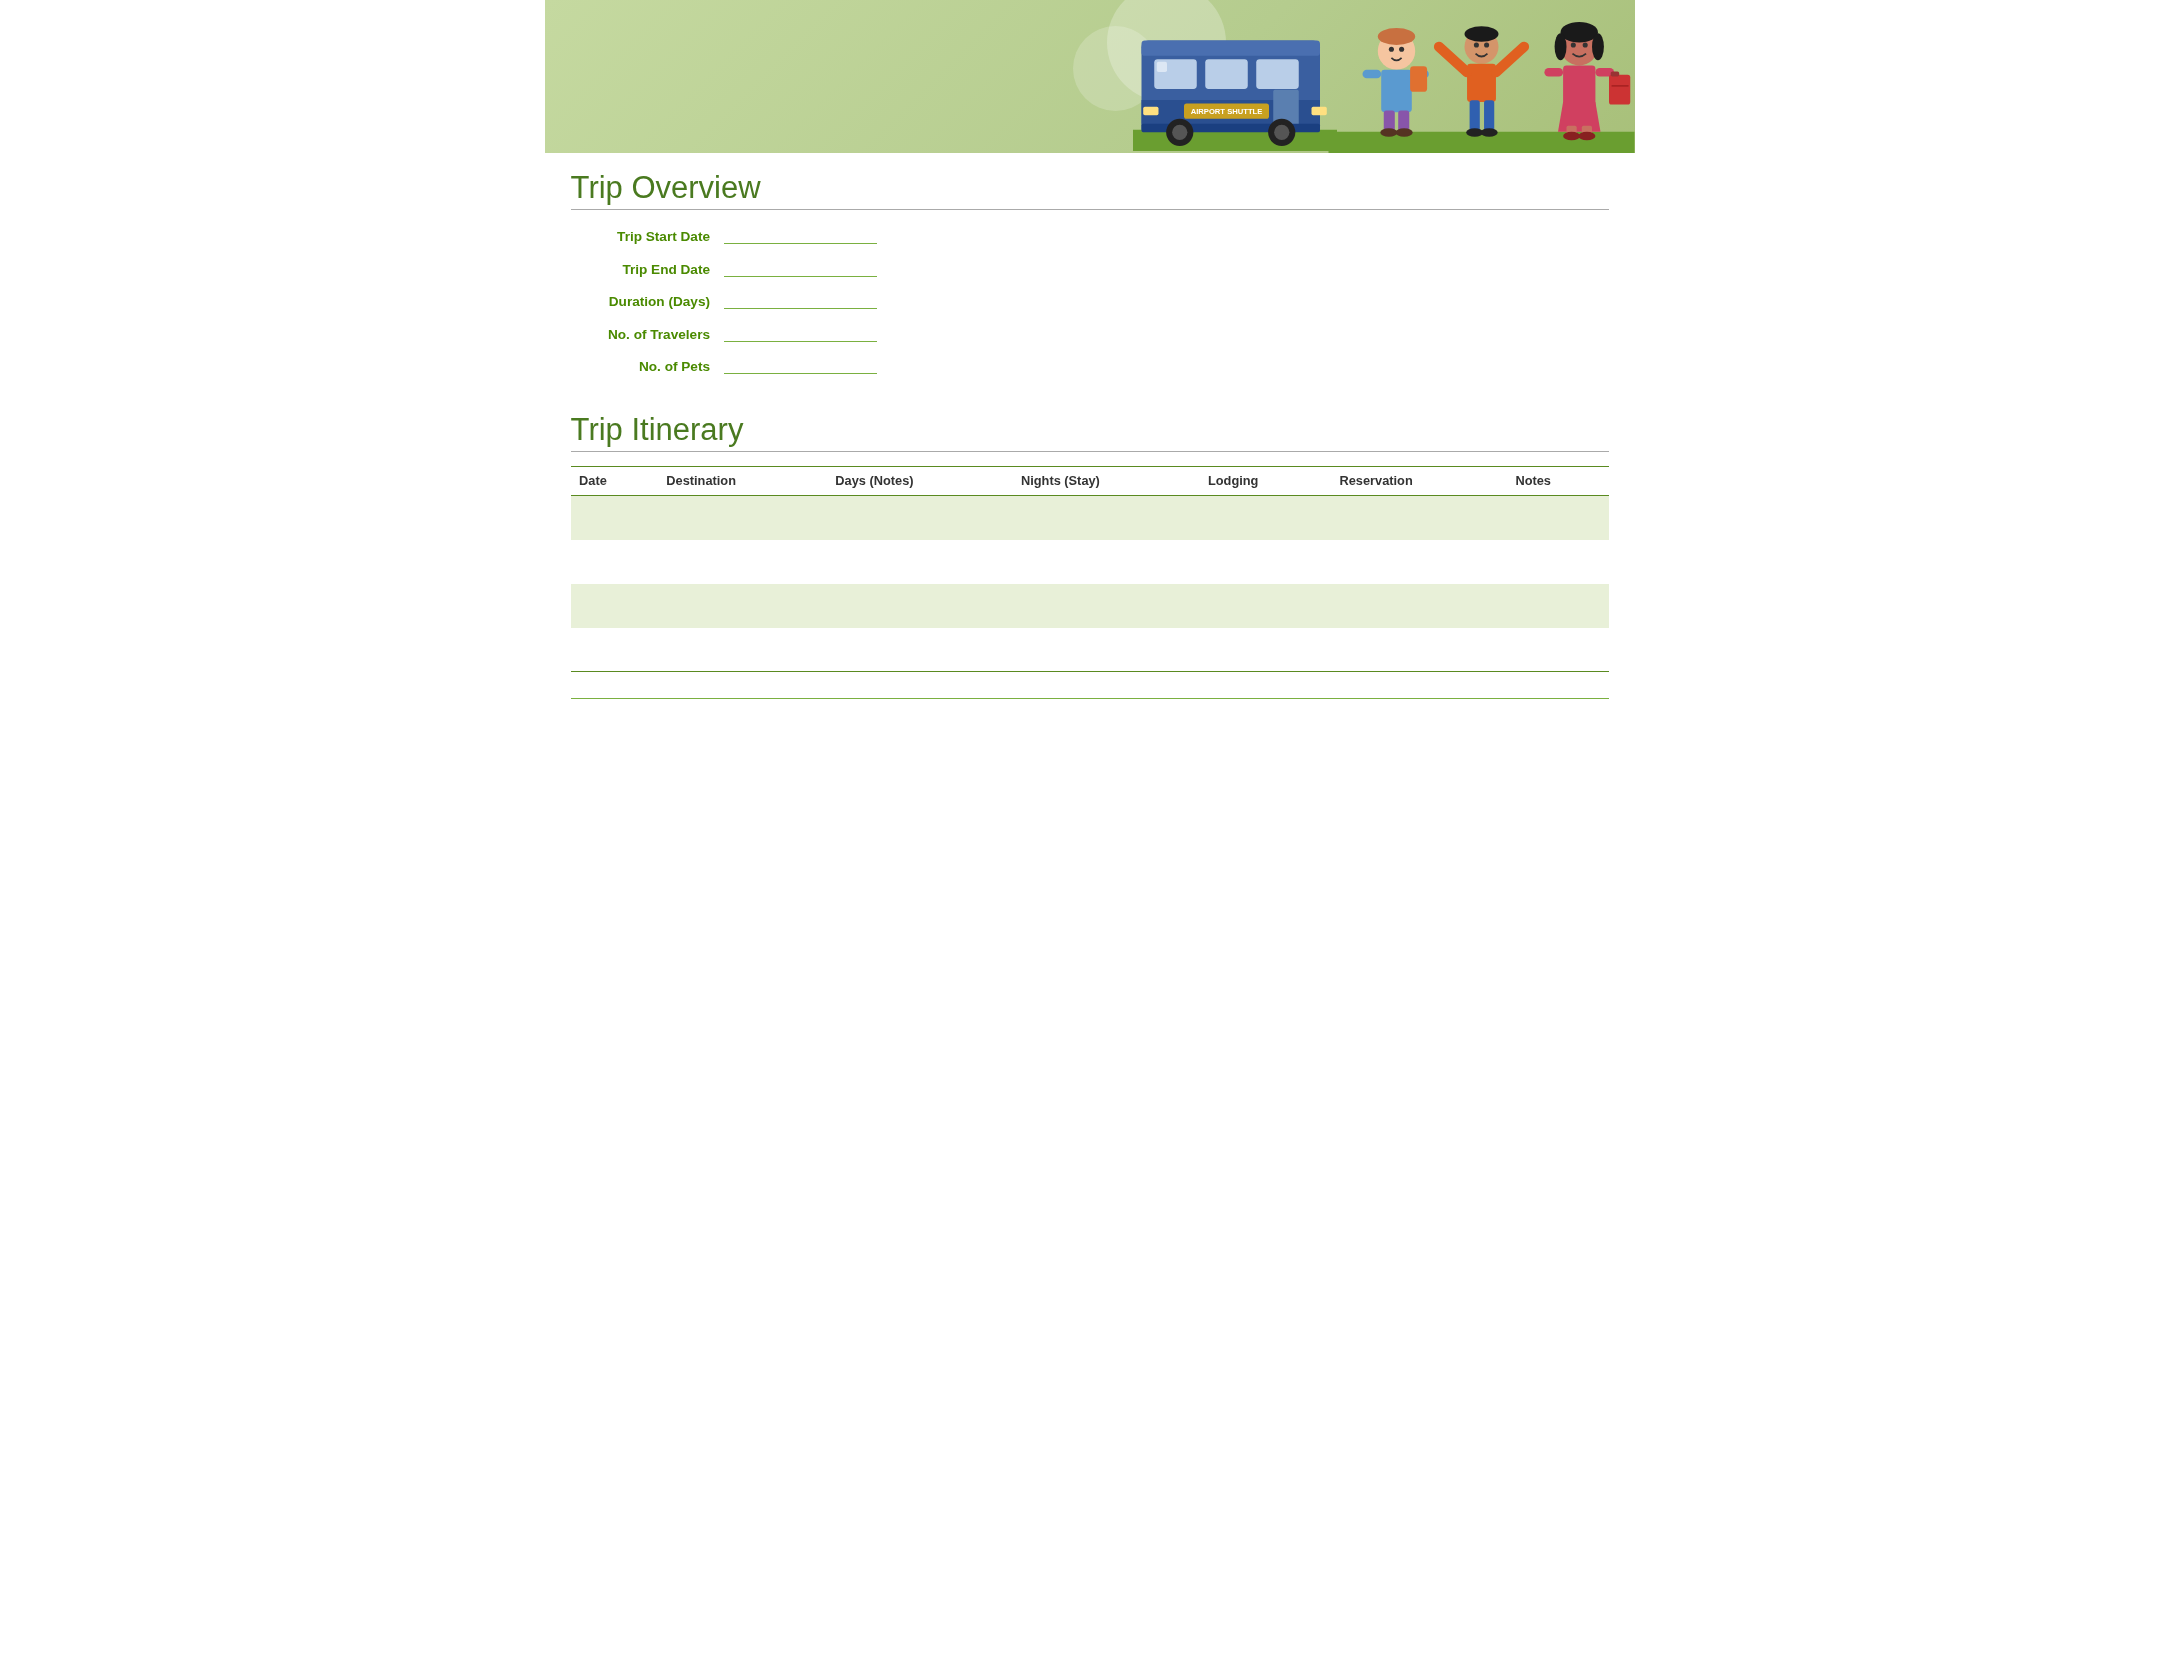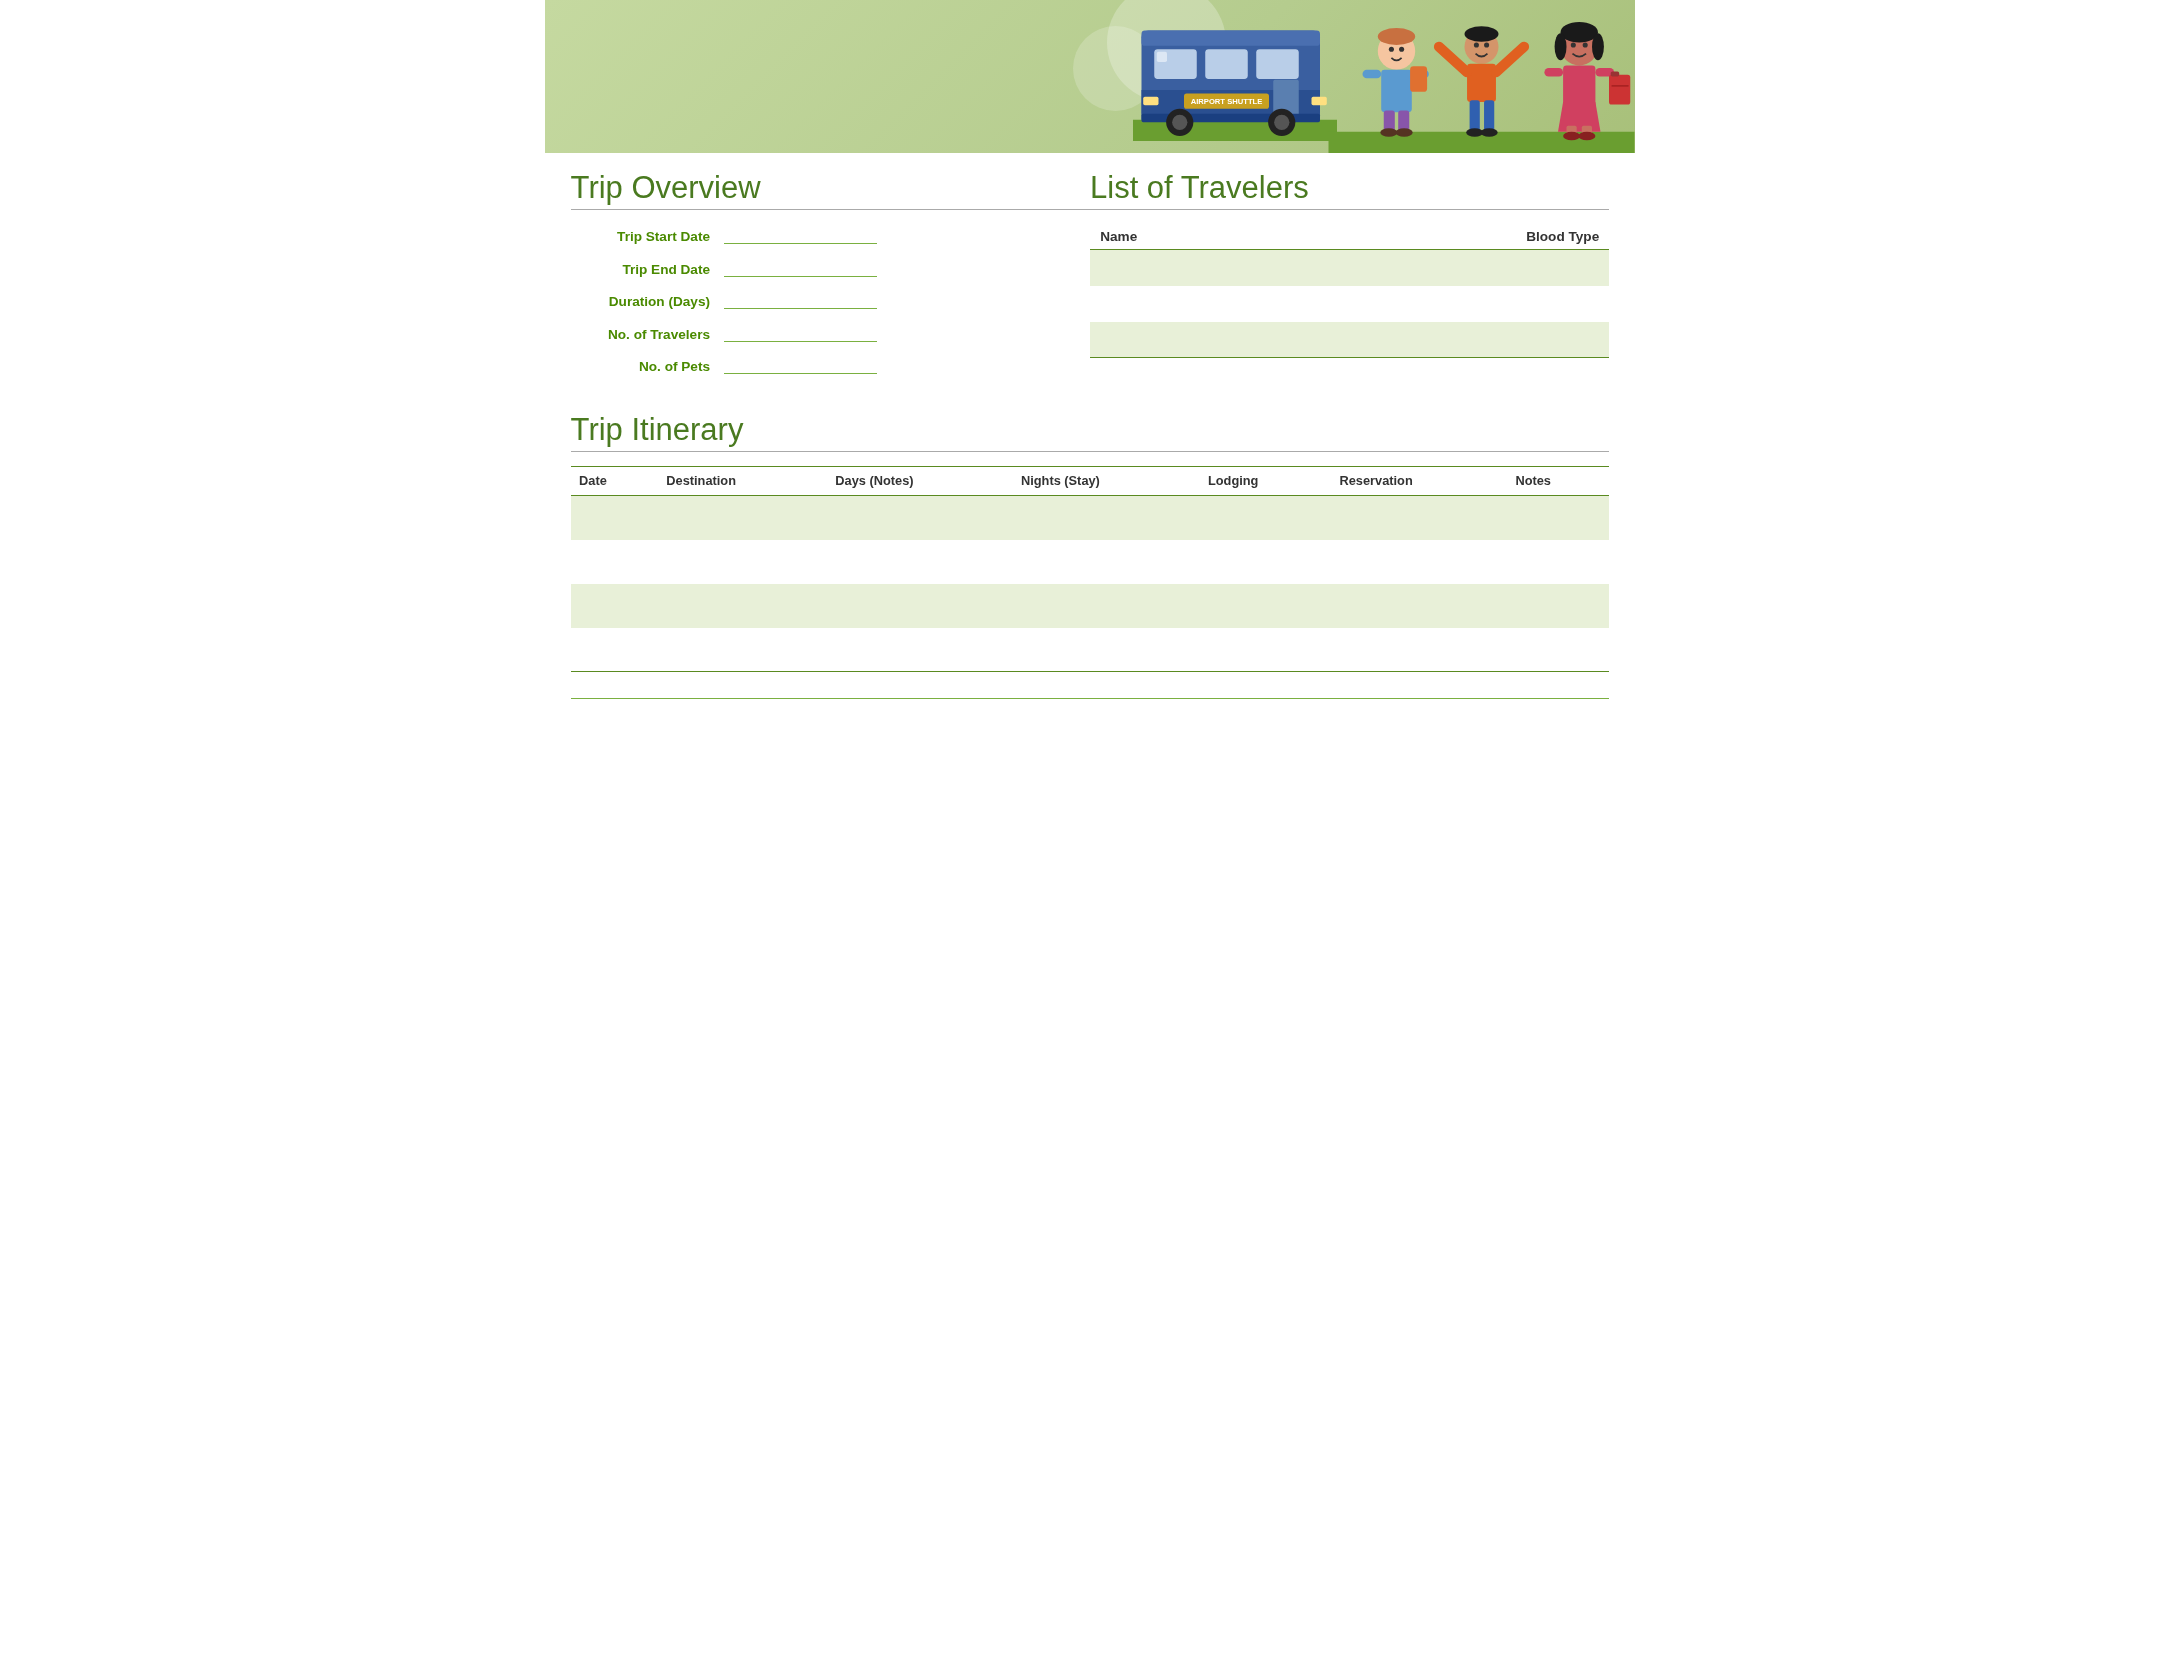--- a/index.html
+++ b/index.html
@@ -43,21 +43,21 @@
       height: 85px;
       background: rgba(255,255,255,0.2);
       border-radius: 50%;
       top: 25.6px;
       right: 477px;
     }
     
     .bus-container {
       position: absolute;
       right: 298px;
-      bottom: 12px;
+      bottom: 2px;
       width: 204px;
       height: 136px;
     }
     
     .people-container {
       position: absolute;
       right: 0;
       bottom: 0;
       width: 307px;
       height: 149px;
@@ -329,46 +329,20 @@
       <div class="field-row">
         <span class="field-label">No. of Travelers</span>
         <input class="field-input" type="text" value="" style="">
       </div>
       <div class="field-row">
         <span class="field-label">No. of Pets</span>
         <input class="field-input" type="text" value="" style="">
       </div>
     </div>
 
-    <div class="travelers-section">
-      <h2 class="section-title">List of Travelers</h2>
-
-      <table class="travelers-table">
-        <thead>
-          <tr>
-            <th>Name</th>
-            <th style="text-align:right;">Blood Type</th>
-          </tr>
-        </thead>
-        <tbody>
-          <tr>
-            <td></td>
-            <td></td>
-          </tr>
-          <tr>
-            <td></td>
-            <td></td>
-          </tr>
-          <tr class="row-last">
-            <td></td>
-            <td></td>
-          </tr>
-        </tbody>
-      </table>
-    </div>
   </div>
 
   <div class="itinerary-section">
     <h2 class="section-title">Trip Itinerary</h2>
 
     <table class="itinerary-table">
       <thead>
         <tr>
           <th>Date</th>
           <th>Destination</th>

